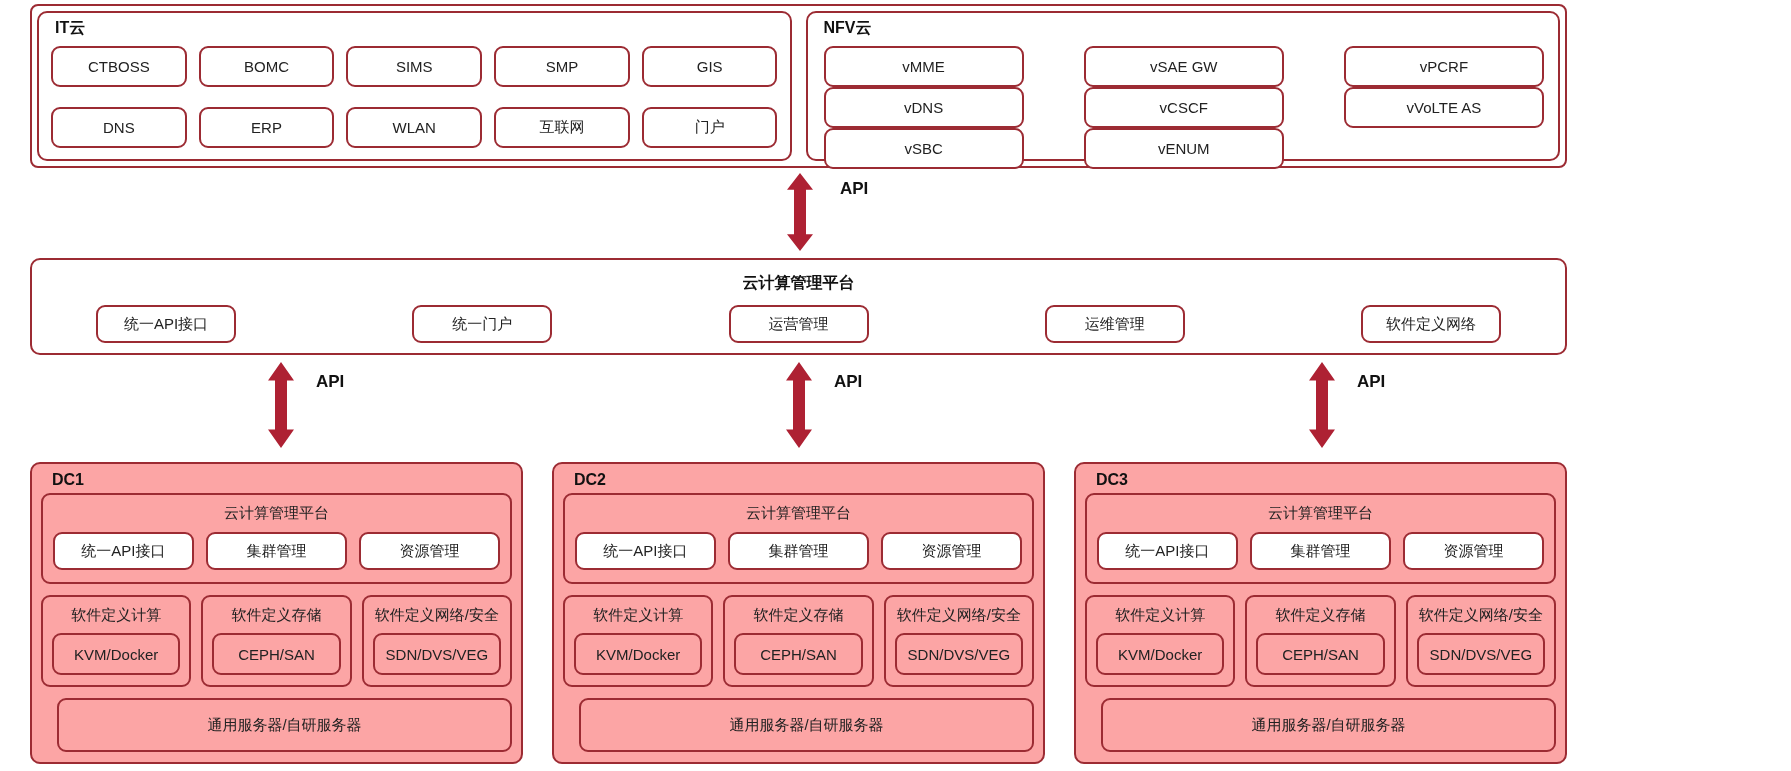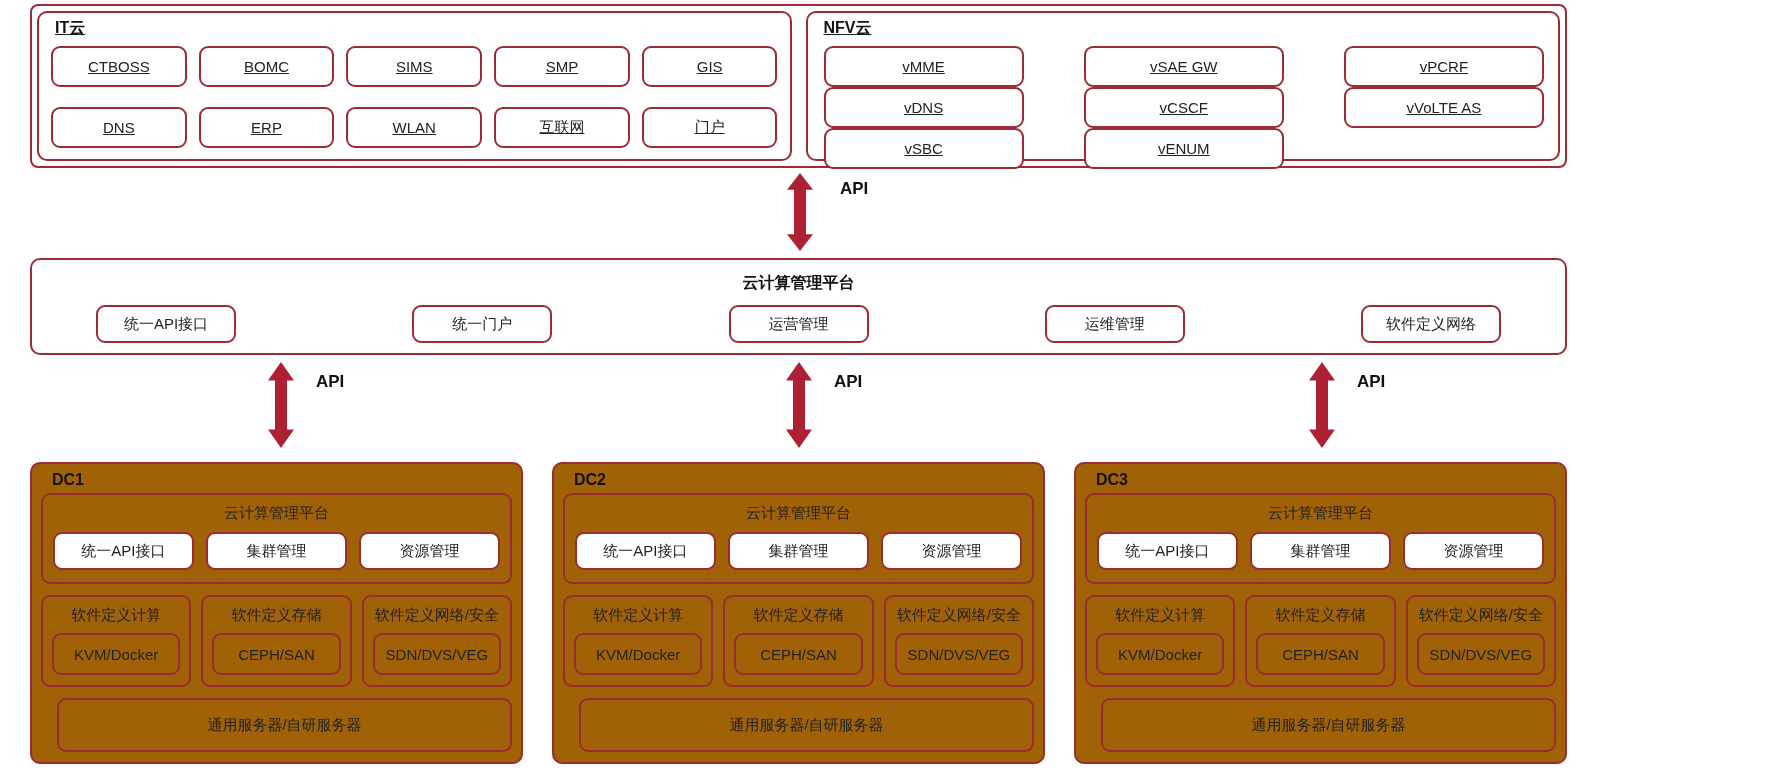--- a/index.html
+++ b/index.html
@@ -14,41 +14,41 @@
   .page{position:relative;width:1791px;height:771px;background:#ffffff;overflow:hidden;}
 
   
   .rbox{border:2px solid var(--border);border-radius:10px;background:#fff;}
   .chip{border:2px solid var(--border);border-radius:9px;display:flex;align-items:center;justify-content:center;
         font-size:15px;color:var(--label);background:#fff;white-space:nowrap;}
 
   
   .top-wrap{position:absolute;left:30px;top:4px;width:1537px;height:164px;border-radius:8px;
             display:flex;gap:14px;padding:5px;}
-  .cloud-box{flex:1;display:flex;flex-direction:column;text-decoration:underline;}
+  .cloud-box{flex:1;display:flex;flex-direction:column;}
   .box-title{font-size:16px;font-weight:bold;color:var(--title);padding:5px 0 0 16px;}
   .cloud-grid{display:grid;flex:1;padding:7px 12px 11px;align-content:space-between;}
   .cols5{grid-template-columns:repeat(5,1fr);column-gap:12px;}
   .cols4{grid-template-columns:repeat(3,1fr);column-gap:60px;padding-left:16px;padding-right:14px;}
   .cloud-grid .chip{height:41px;}
 
   
   .arrow{position:absolute;color:var(--arrow);line-height:0;}
   .api-label{position:absolute;font-size:17px;font-weight:bold;color:var(--title);}
 
   
   .mid-box{position:absolute;left:30px;top:258px;width:1537px;height:97px;border-radius:10px;}
   .mid-title{text-align:center;font-size:16px;font-weight:bold;color:var(--title);margin-top:13px;}
   .mid-row{display:flex;justify-content:space-between;padding:0 64px;margin-top:11px;}
   .mid-row .chip{width:140px;height:38px;}
 
   
   .dc-row{position:absolute;left:30px;top:462px;width:1537px;height:302px;
           display:flex;justify-content:space-between;}
-  .dc-box{width:493px;border:2px solid var(--border);border-radius:10px;background:#a16207;
+  .dc-box{width:493px;border:2px solid var(--border);border-radius:10px;background:#fca5a5;
           display:flex;flex-direction:column;padding:4px 9px 10px;}
   .dc-name{font-size:16px;font-weight:bold;color:var(--title);padding:3px 0 4px 11px;}
   .dc-platform{border:2px solid var(--border);border-radius:9px;margin-bottom:11px;}
   .dc-platform-title{text-align:center;font-size:15px;color:var(--label);padding-top:9px;}
   .dc-platform-row{display:flex;justify-content:space-between;padding:9px 10px 12px;}
   .dc-platform-row .chip{width:31.5%;height:38px;}
   .sd-row{display:flex;gap:10px;margin-bottom:11px;flex:1;}
   .sd-box{flex:1;border:2px solid var(--border);border-radius:9px;display:flex;flex-direction:column;
           padding-bottom:10px;min-width:0;}
   .sd-title{text-align:center;font-size:15px;color:var(--label);padding:9px 2px 0;white-space:nowrap;}

